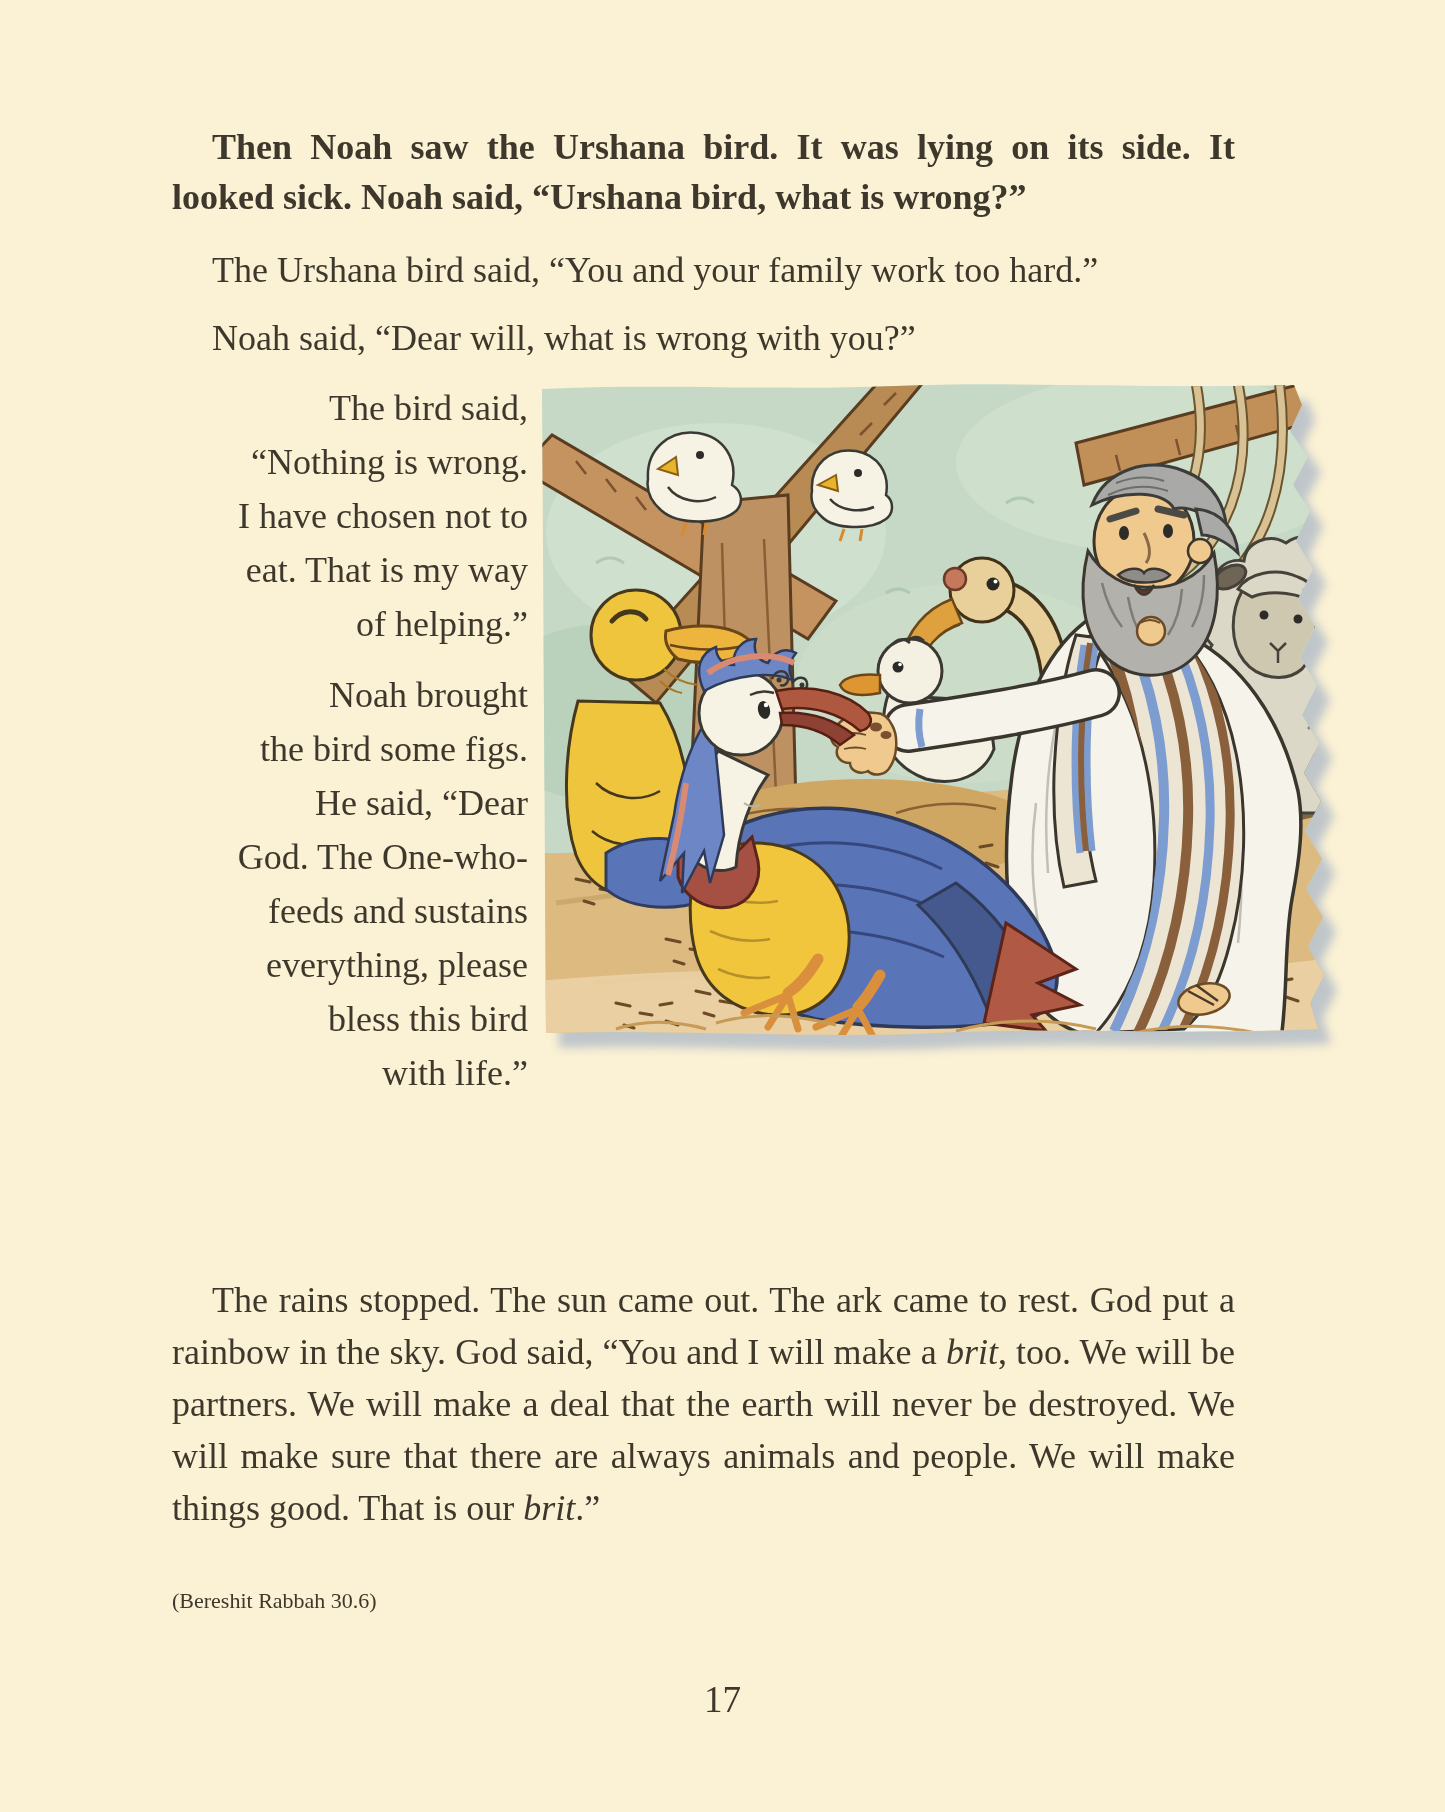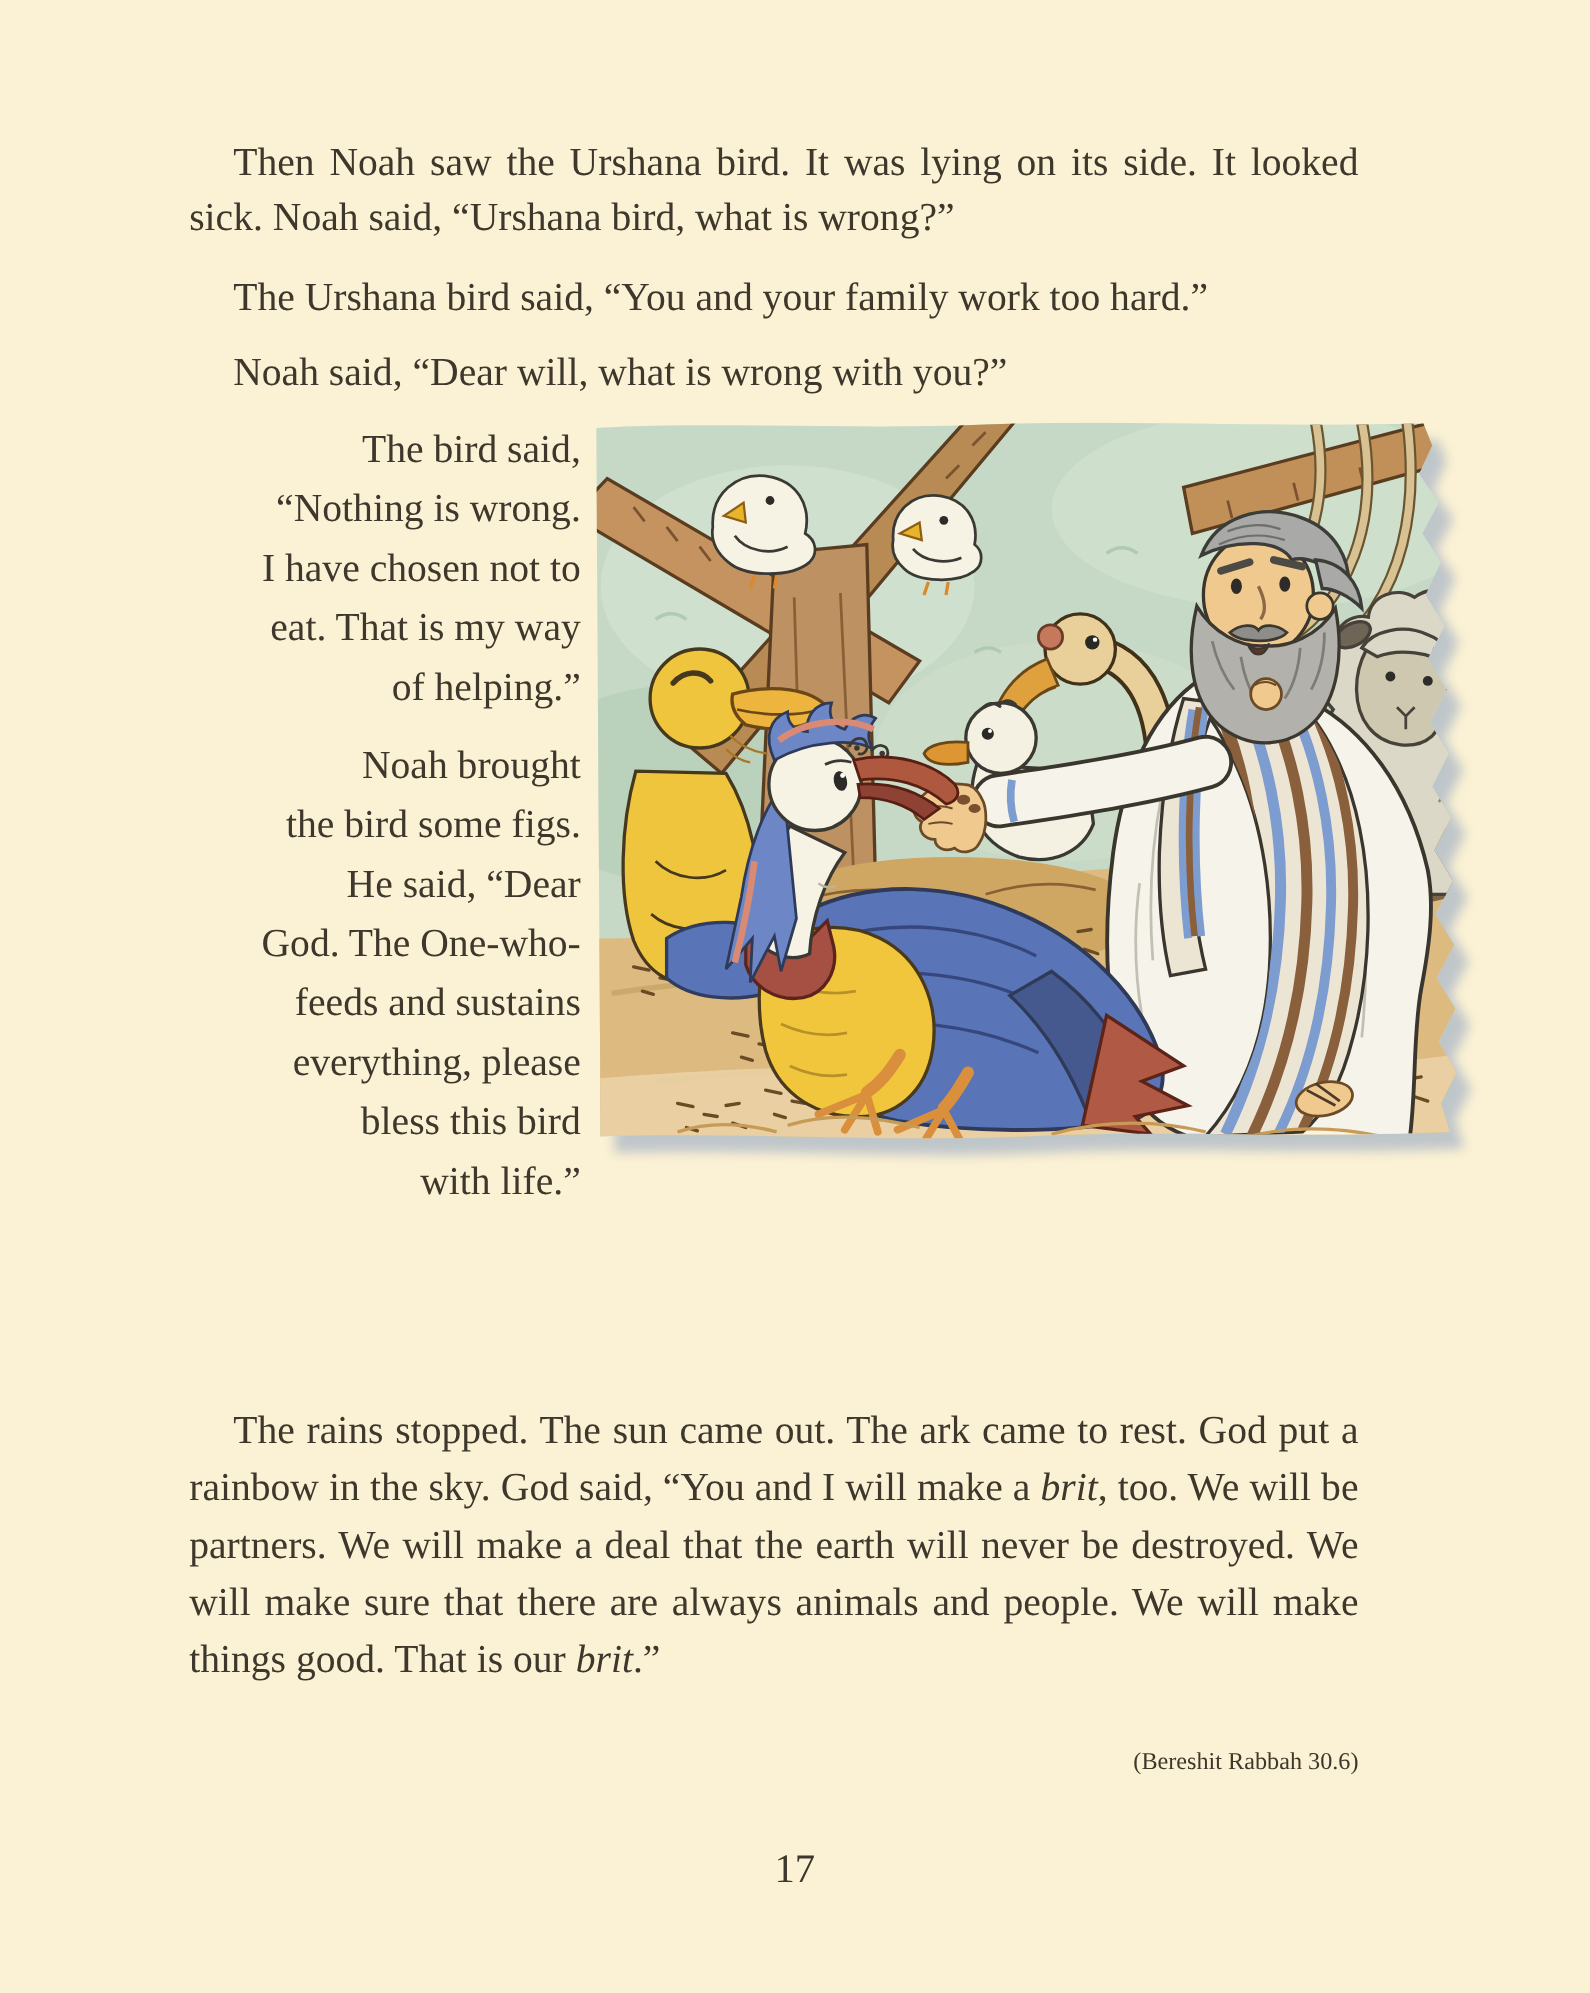--- a/index.html
+++ b/index.html
@@ -24,28 +24,28 @@
     position:absolute;left:172px;top:381px;width:356px;
   }
   .leftcol p{
     margin:0;
     font-size:36px;line-height:54px;
     white-space:pre-line;
     text-indent:42px;
     text-align:right;
   }
   .leftcol p + p{margin-top:17px;}
-  .p1{top:122px;}
+  .p1{top:122px;font-weight:bold;}
   .p2{top:245px;}
   .p3{top:313px;}
   .p6{top:1141px;line-height:51px;}
   .p7{top:1274px;line-height:52px;}
   .citation{
     position:absolute;left:172px;top:1588px;width:1063px;
-    margin:0;font-size:22px;text-align:right;text-indent:0;
+    margin:0;font-size:22px;text-align:left;text-indent:0;
   }
   .pagenum{
     position:absolute;left:0;top:1678px;width:100%;
     margin:0;font-size:37px;text-align:center;
   }
   .illu{
     position:absolute;left:536px;top:383px;width:830px;height:680px;
   }
 </style>
 </head>

